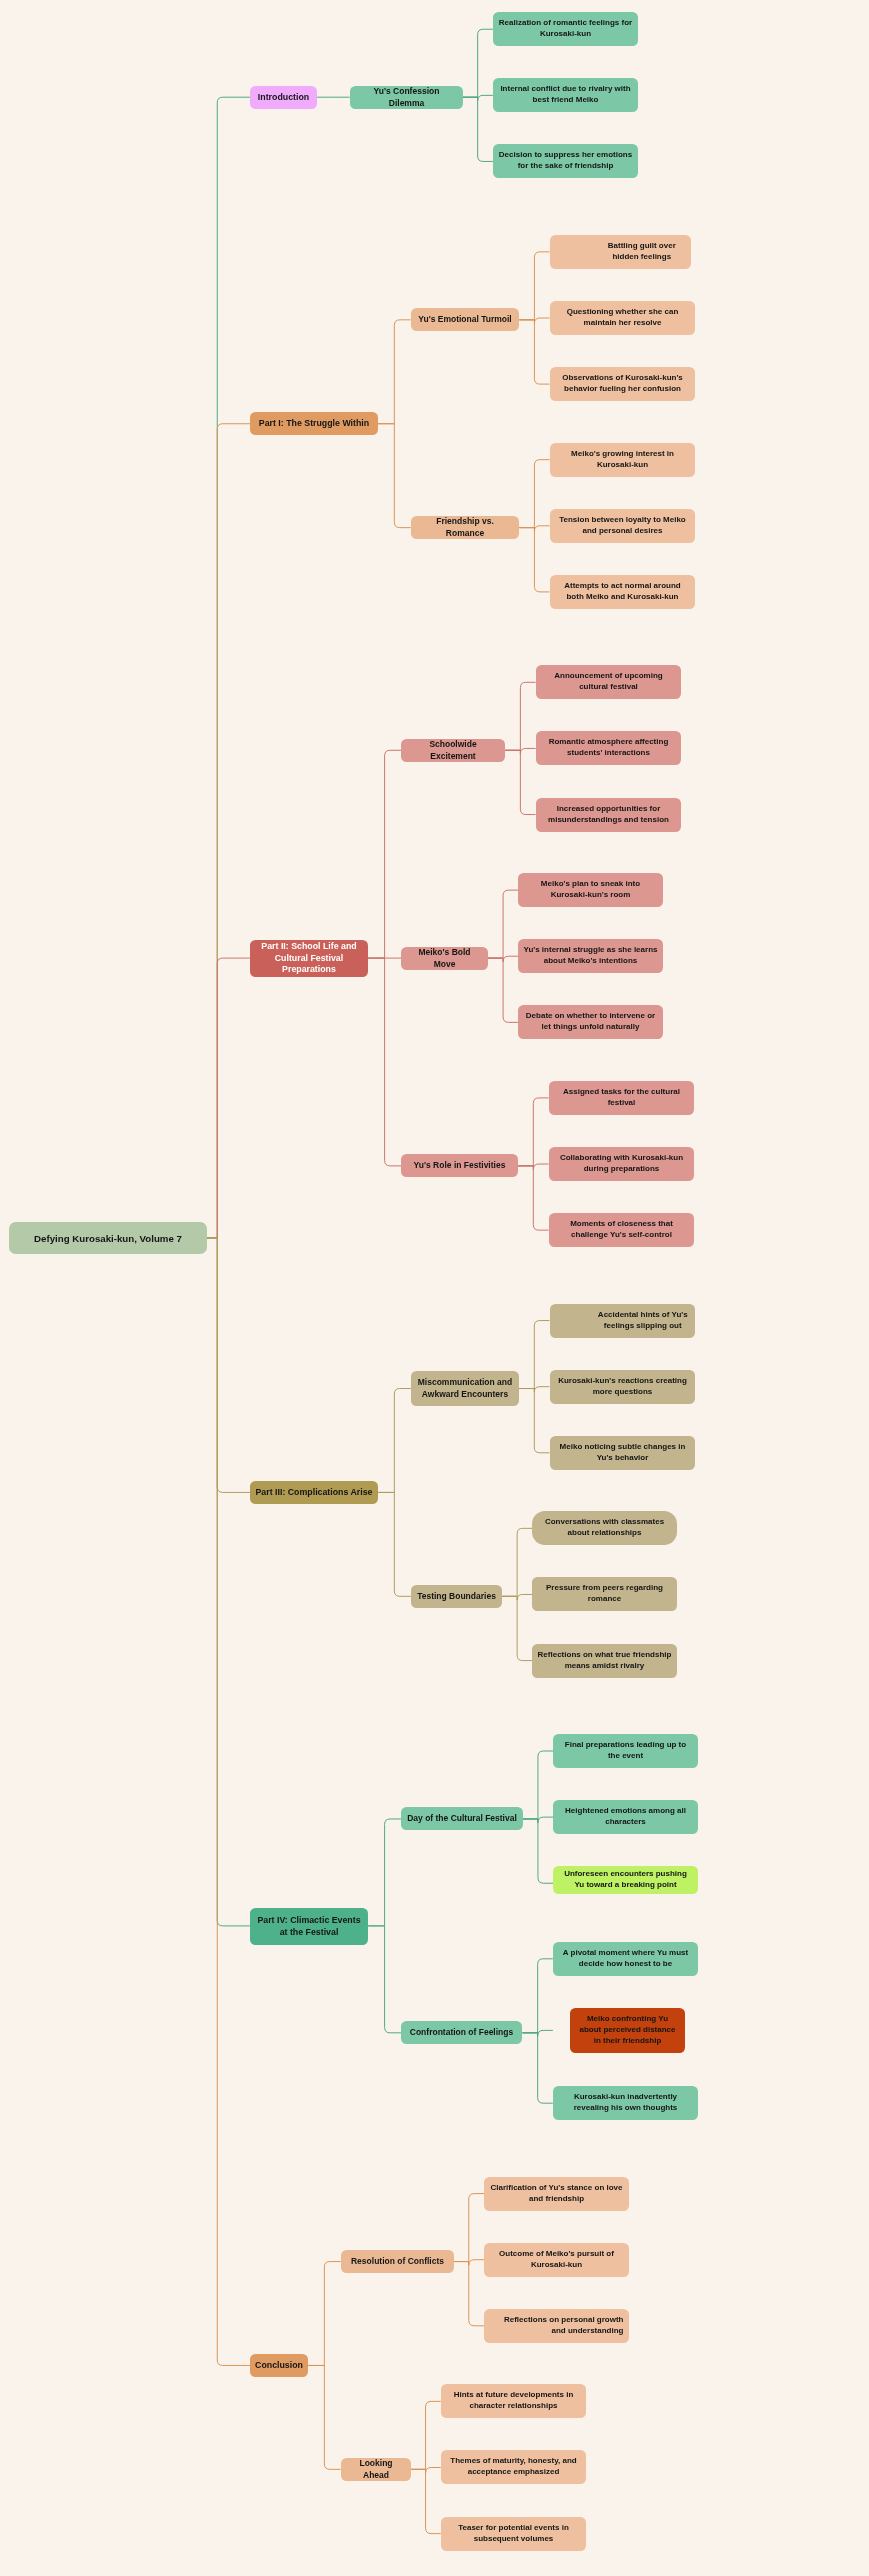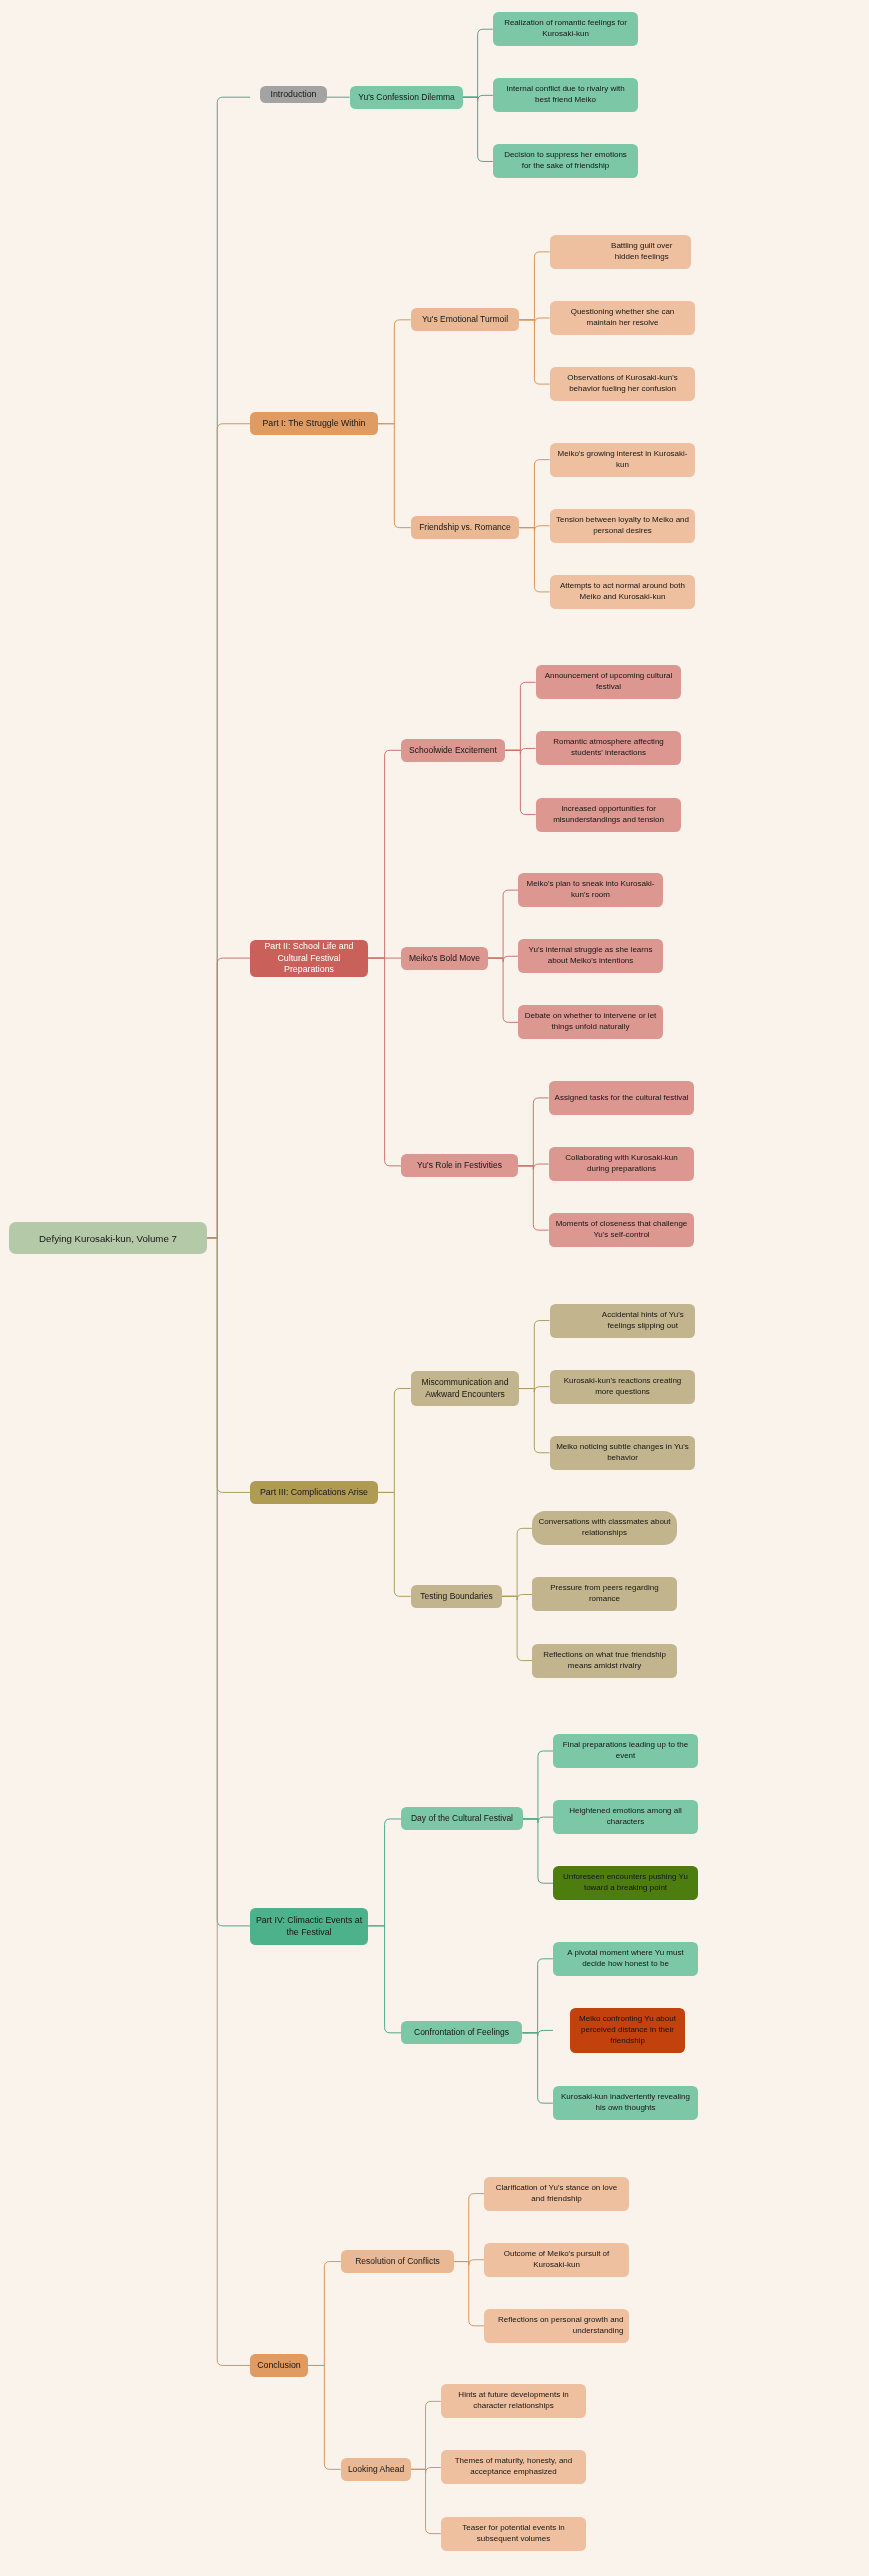--- a/index.html
+++ b/index.html
@@ -27,21 +27,21 @@
   .node {
     position: absolute;
     display: flex;
     align-items: center;
     justify-content: center;
     text-align: center;
     border-radius: 5.5px;
     color: #151515;
     line-height: 1.34;
     padding: 2.4px 5.5px;
-    font-weight: 400;
+    font-weight: 700;
   }
   .node.root {
     font-size: 9.7px;
     border-radius: 6.7px;
   }
   .node.lvl1 {
     font-size: 8.8px;
   }
   .node.lvl2 {
     font-size: 8.5px;
@@ -160,21 +160,21 @@
       <path d="M 533 3887.0502379693285 L 533 4048.785827604442 Q 533 4057.785827604442 542 4057.785827604442 L 560 4057.785827604442" fill="none" stroke="#d89355" stroke-width="1.6"></path>
       <path d="M 674.3 4057.785827604442 L 699.3 4057.785827604442" fill="none" stroke="#d89355" stroke-width="1.6"></path>
       <path d="M 699.3 4057.785827604442 L 699.3 3955.09307244844 Q 699.3 3946.09307244844 708.3 3946.09307244844 L 724.3 3946.09307244844" fill="none" stroke="#d89355" stroke-width="1.6"></path>
       <path d="M 674.3 4057.785827604442 L 699.3 4057.785827604442" fill="none" stroke="#d89355" stroke-width="1.6"></path>
       <path d="M 699.3 4057.785827604442 L 699.3 4063.7429931253305 Q 699.3 4054.7429931253305 708.3 4054.7429931253305 L 724.3 4054.7429931253305" fill="none" stroke="#d89355" stroke-width="1.6"></path>
       <path d="M 674.3 4057.785827604442 L 699.3 4057.785827604442" fill="none" stroke="#d89355" stroke-width="1.6"></path>
       <path d="M 699.3 4057.785827604442 L 699.3 4154.392913802221 Q 699.3 4163.392913802221 708.3 4163.392913802221 L 724.3 4163.392913802221" fill="none" stroke="#d89355" stroke-width="1.6"></path>
     </svg>
   <div id="nodes">
       <div class="node root" style="left: 9px; top: 1222px; width: 198px; height: 32px; background: rgb(179, 201, 168);">Defying Kurosaki-kun, Volume 7</div>
-      <div class="node lvl1" style="left: 250px; top: 86px; width: 67px; height: 17px; background: #a3a3a3; margin-left: 10px;">Introduction</div>
+      <div class="node lvl1" style="left: 250px; top: 86px; width: 67px; height: 23px; background: #f0abfc;">Introduction</div>
       <div class="node lvl2" style="left: 350px; top: 86px; width: 113px; height: 23px; background: rgb(124, 199, 166);">Yu's Confession Dilemma</div>
       <div class="node lvl3" style="left: 493px; top: 12px; width: 145px; height: 34px; background: rgb(124, 199, 166);">Realization of romantic feelings for Kurosaki-kun</div>
       <div class="node lvl3" style="left: 493px; top: 78px; width: 145px; height: 34px; background: rgb(124, 199, 166);">Internal conflict due to rivalry with best friend Meiko</div>
       <div class="node lvl3" style="left: 493px; top: 144px; width: 145px; height: 34px; background: rgb(124, 199, 166);">Decision to suppress her emotions for the sake of friendship</div>
       <div class="node lvl1" style="left: 250px; top: 412px; width: 128px; height: 23px; background: rgb(224, 155, 98);">Part I: The Struggle Within</div>
       <div class="node lvl2" style="left: 411px; top: 308px; width: 108px; height: 23px; background: rgb(234, 185, 148);">Yu's Emotional Turmoil</div>
       <div class="node lvl3" style="left: 550px; top: 235px; width: 141px; height: 34px; background: rgb(238, 192, 160); padding-left: 48px;">Battling guilt over hidden feelings</div>
       <div class="node lvl3" style="left: 550px; top: 301px; width: 145px; height: 34px; background: rgb(238, 192, 160);">Questioning whether she can maintain her resolve</div>
       <div class="node lvl3" style="left: 550px; top: 367px; width: 145px; height: 34px; background: rgb(238, 192, 160);">Observations of Kurosaki-kun's behavior fueling her confusion</div>
       <div class="node lvl2" style="left: 411px; top: 516px; width: 108px; height: 23px; background: rgb(234, 185, 148);">Friendship vs. Romance</div>
@@ -200,21 +200,21 @@
       <div class="node lvl3" style="left: 550px; top: 1370px; width: 145px; height: 34px; background: rgb(194, 180, 140);">Kurosaki-kun's reactions creating more questions</div>
       <div class="node lvl3" style="left: 550px; top: 1436px; width: 145px; height: 34px; background: rgb(194, 180, 140);">Meiko noticing subtle changes in Yu's behavior</div>
       <div class="node lvl2" style="left: 411px; top: 1585px; width: 91px; height: 23px; background: rgb(194, 180, 140);">Testing Boundaries</div>
       <div class="node lvl3" style="left: 532px; top: 1511px; width: 145px; height: 34px; background: rgb(194, 180, 140); border-radius: 13px;">Conversations with classmates about relationships</div>
       <div class="node lvl3" style="left: 532px; top: 1577px; width: 145px; height: 34px; background: rgb(194, 180, 140);">Pressure from peers regarding romance</div>
       <div class="node lvl3" style="left: 532px; top: 1644px; width: 145px; height: 34px; background: rgb(194, 180, 140);">Reflections on what true friendship means amidst rivalry</div>
       <div class="node lvl1" style="left: 250px; top: 1908px; width: 118px; height: 37px; background: rgb(77, 177, 139);">Part IV: Climactic Events at the Festival</div>
       <div class="node lvl2" style="left: 401px; top: 1807px; width: 122px; height: 23px; background: rgb(124, 199, 166);">Day of the Cultural Festival</div>
       <div class="node lvl3" style="left: 553px; top: 1734px; width: 145px; height: 34px; background: rgb(124, 199, 166);">Final preparations leading up to the event</div>
       <div class="node lvl3" style="left: 553px; top: 1800px; width: 145px; height: 34px; background: rgb(124, 199, 166);">Heightened emotions among all characters</div>
-      <div class="node lvl3" style="left: 553px; top: 1866px; width: 145px; height: 34px; background: #4d7c0f;">Unforeseen encounters pushing Yu toward a breaking point</div>
+      <div class="node lvl3" style="left: 553px; top: 1866px; width: 145px; height: 28px; background: #bef264;">Unforeseen encounters pushing Yu toward a breaking point</div>
       <div class="node lvl2" style="left: 401px; top: 2021px; width: 121px; height: 23px; background: rgb(124, 199, 166);">Confrontation of Feelings</div>
       <div class="node lvl3" style="left: 553px; top: 1942px; width: 145px; height: 34px; background: rgb(124, 199, 166);">A pivotal moment where Yu must decide how honest to be</div>
       <div class="node lvl3" style="left: 553px; top: 2008px; width: 115px; height: 45px; background: #c2410c; margin-left: 17px;">Meiko confronting Yu about perceived distance in their friendship</div>
       <div class="node lvl3" style="left: 553px; top: 2086px; width: 145px; height: 34px; background: rgb(124, 199, 166);">Kurosaki-kun inadvertently revealing his own thoughts</div>
       <div class="node lvl1" style="left: 250px; top: 2354px; width: 58px; height: 23px; background: rgb(224, 155, 98);">Conclusion</div>
       <div class="node lvl2" style="left: 341px; top: 2250px; width: 113px; height: 23px; background: rgb(234, 185, 148);">Resolution of Conflicts</div>
       <div class="node lvl3" style="left: 484px; top: 2177px; width: 145px; height: 34px; background: rgb(238, 192, 160);">Clarification of Yu's stance on love and friendship</div>
       <div class="node lvl3" style="left: 484px; top: 2243px; width: 145px; height: 34px; background: rgb(238, 192, 160);">Outcome of Meiko's pursuit of Kurosaki-kun</div>
       <div class="node lvl3" style="left: 484px; top: 2309px; width: 145px; height: 34px; background: rgb(238, 192, 160); text-align: right;">Reflections on personal growth and understanding</div>
       <div class="node lvl2" style="left: 341px; top: 2458px; width: 70px; height: 23px; background: rgb(234, 185, 148);">Looking Ahead</div>

